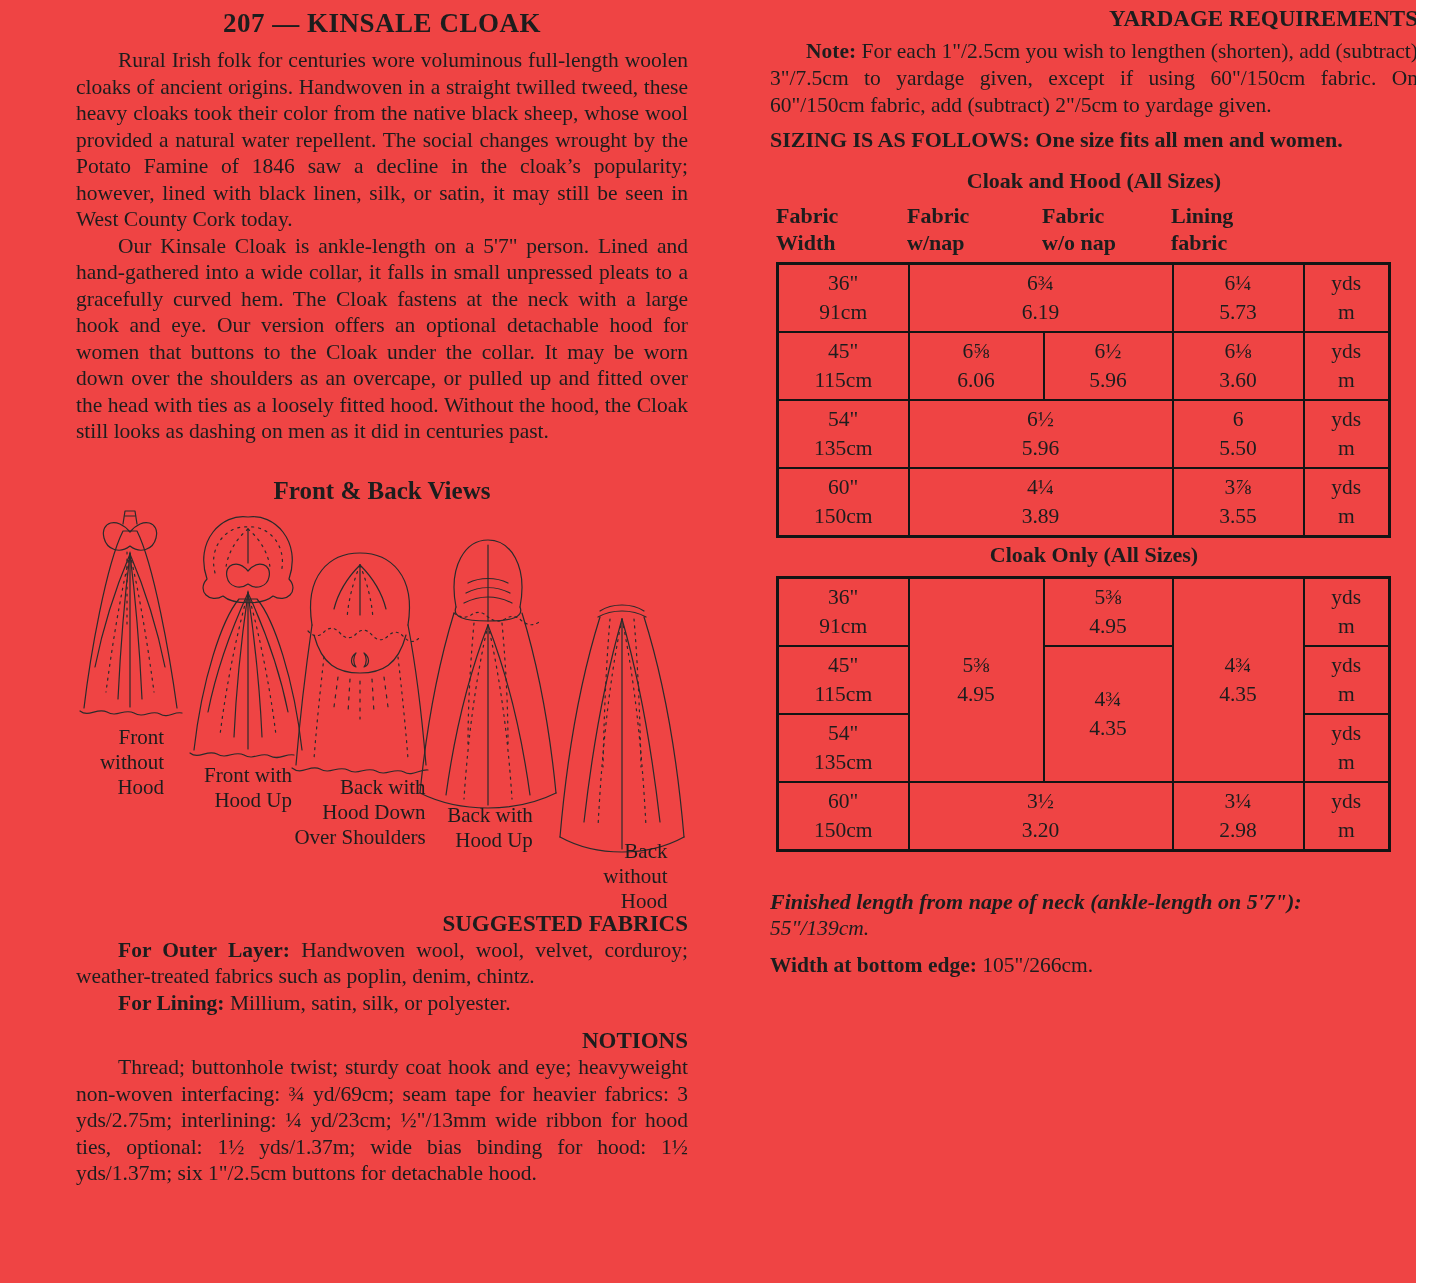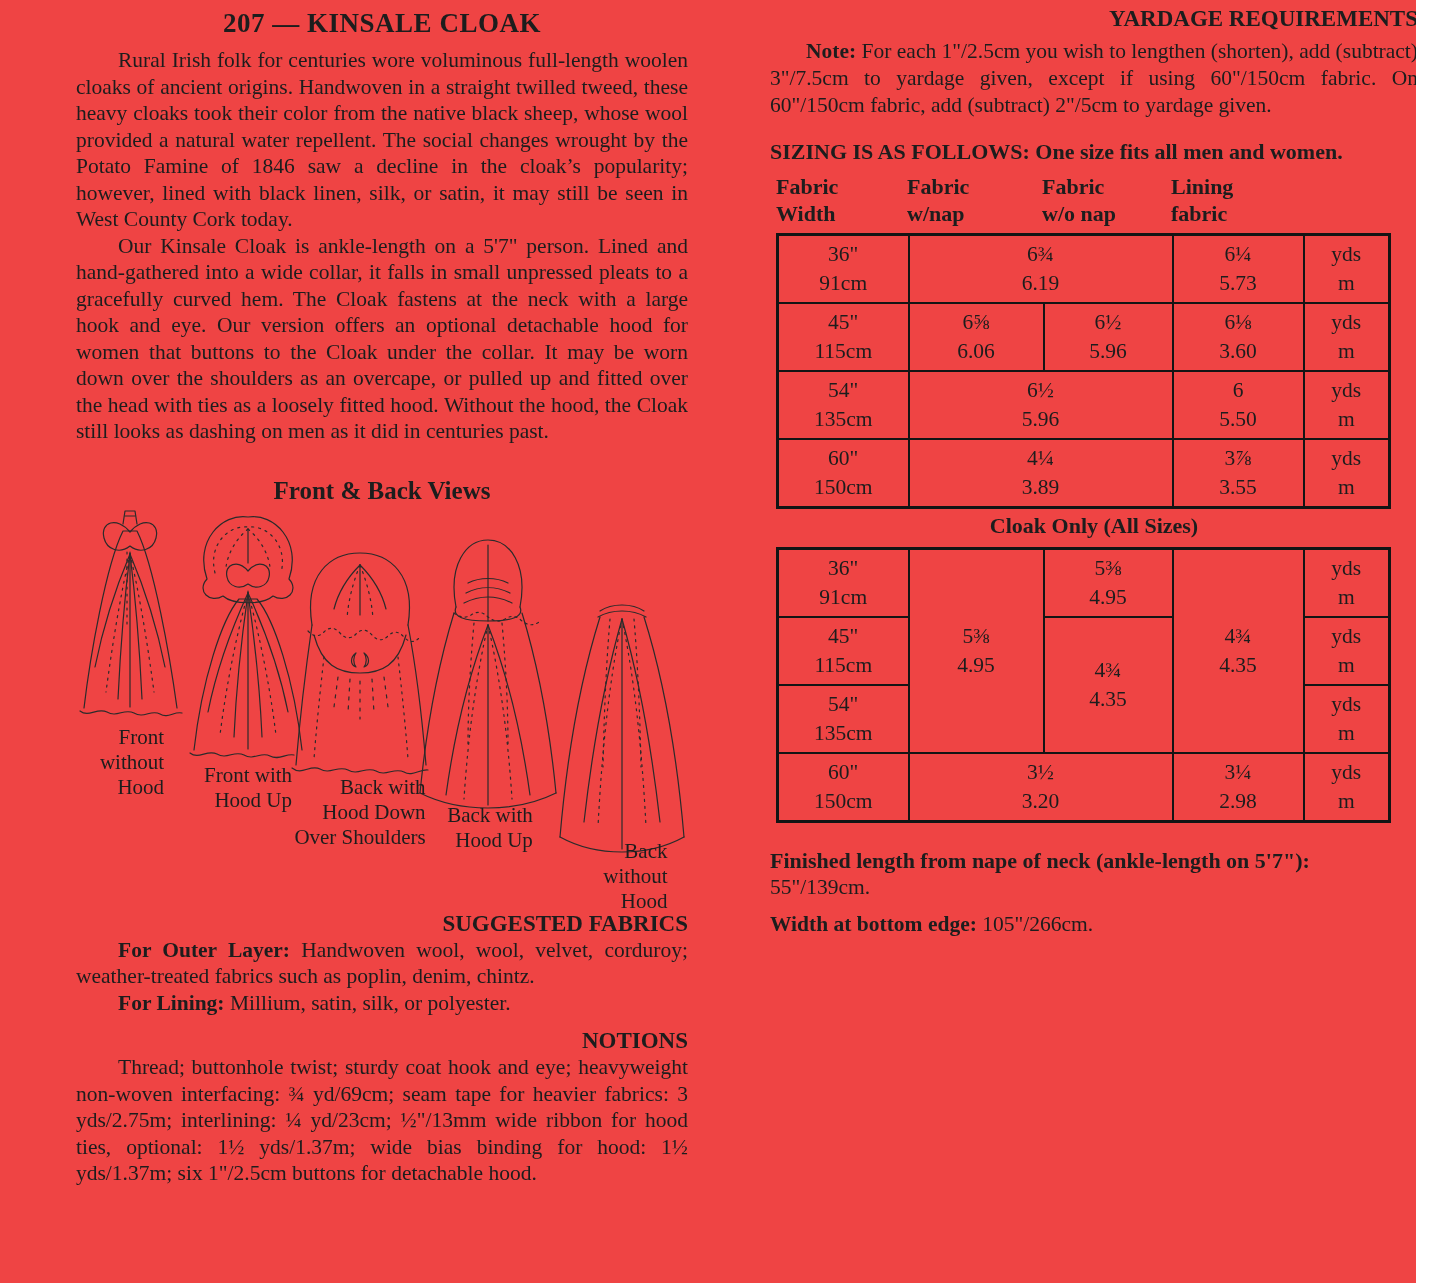--- a/index.html
+++ b/index.html
@@ -19,32 +19,32 @@
   .fig-label{position:absolute;transform:translateX(-50%);text-align:right;
              font-size:21px;line-height:25px;white-space:pre-line;}
 
   .lead{font-weight:bold;}
   p.fab{font-size:21.5px;line-height:26.5px;text-align:justify;text-indent:42px;margin:0;}
   .fab-head{margin-top:4px;}
   .notions-head{margin-top:12px;}
 
   .yr-head{font-size:23px;font-weight:bold;text-align:right;margin:0 0 6px 0;}
   p.note{font-size:21.5px;line-height:27px;text-align:justify;text-indent:36px;margin:0;}
-  .sizing{font-size:22px;font-weight:bold;margin:20px 0 0 0;}
+  .sizing{font-size:22px;font-weight:bold;margin:8px 0 0 0;}
   .tbl-title{font-size:22px;font-weight:bold;text-align:center;margin:15px 0 0 0;}
 
   .t-head{display:grid;grid-template-columns:131px 135px 129px 131px 86px;width:612px;margin:8px 0 6px 6px;
           font-weight:bold;font-size:22px;line-height:27px;text-align:left;white-space:pre-line;}
   table.yard{border-collapse:collapse;table-layout:fixed;width:612px;margin-left:6px;
              border:3px solid #141414;}
   table.yard td{border:2px solid #141414;text-align:center;vertical-align:middle;
                 font-size:21.5px;line-height:29px;padding:4px 2px;white-space:pre-line;}
   .t2{margin-top:4px;}
 
-  .finished{margin-top:24px;font-size:21.5px;line-height:27px;}
+  .finished{margin-top:36px;font-size:21.5px;line-height:27px;font-style:italic;}
   .finished .lead{font-size:22px;}
   .bottom-line{margin-top:10px;font-size:21.5px;line-height:27px;}
 </style>
 </head>
 <body>
 
 <div class="page">
 
   <div class="col-left">
     <h1 class="doc-title">207 — KINSALE CLOAK</h1>
@@ -161,20 +161,21 @@
 
     <h3 class="section-head notions-head">NOTIONS</h3>
     <p class="body">Thread; buttonhole twist; sturdy coat hook and eye; heavyweight non-woven interfacing: ¾ yd/69cm; seam tape for heavier fabrics: 3 yds/2.75m; interlining: ¼ yd/23cm; ½"/13mm wide ribbon for hood ties, optional: 1½ yds/1.37m; wide bias binding for hood: 1½ yds/1.37m; six 1"/2.5cm buttons for detachable hood.</p>
   </div>
 
   <div class="col-right">
     <h2 class="yr-head">YARDAGE REQUIREMENTS</h2>
     <p class="note"><span class="lead">Note:</span><span> For each 1"/2.5cm you wish to lengthen (shorten), add (subtract) 3"/7.5cm to yardage given, except if using 60"/150cm fabric. On 60"/150cm fabric, add (subtract) 2"/5cm to yardage given.</span></p>
     <p class="sizing">SIZING IS AS FOLLOWS: One size fits all men and women.</p>
 
+    <h3 class="tbl-title">Cloak and Hood (All Sizes)</h3>
     <div class="t-head">
       <div>Fabric
 Width</div>
       <div>Fabric
 w/nap</div>
       <div>Fabric
 w/o nap</div>
       <div>Lining
 fabric</div>
       <div></div>

